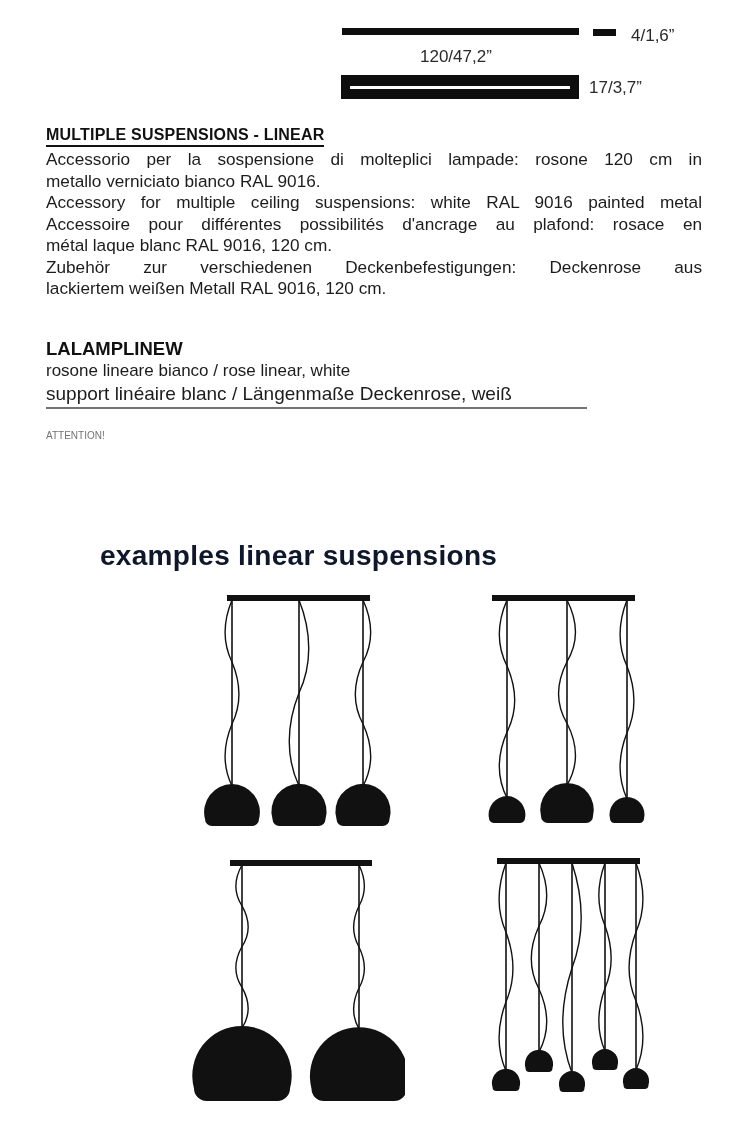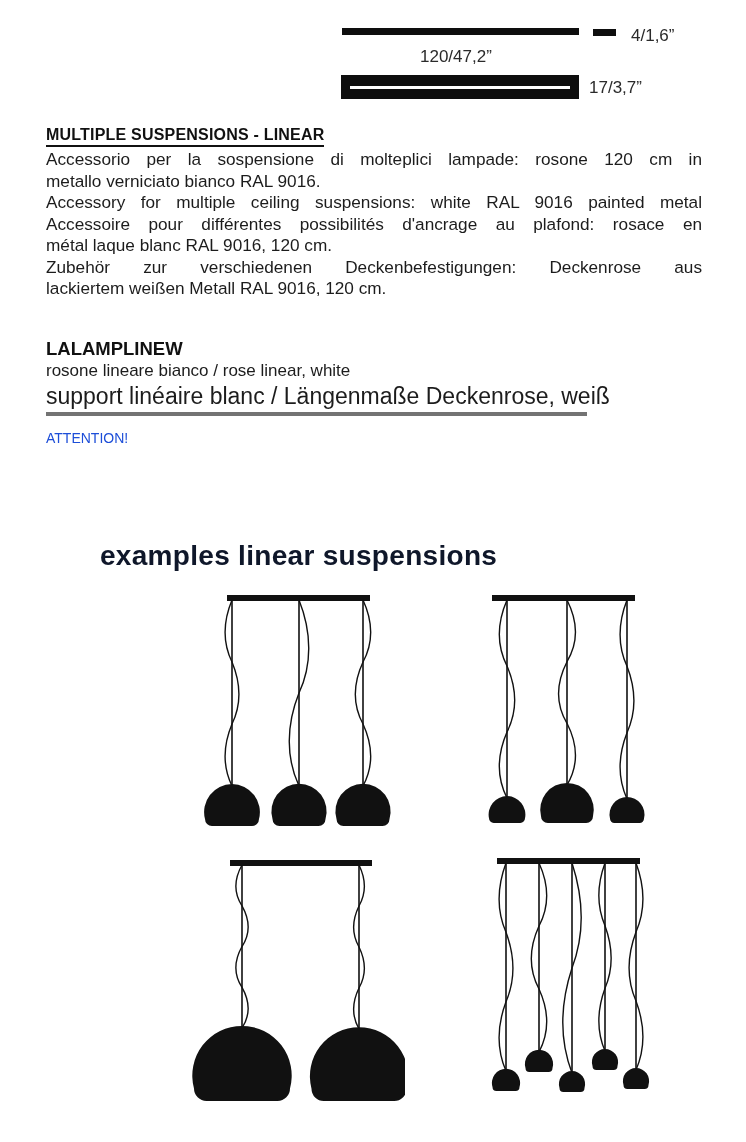--- a/index.html
+++ b/index.html
@@ -19,25 +19,25 @@
 
   
   .h1 { position:absolute; left:46px; top:126px; font-size:16px; font-weight:bold; color:#111;
         letter-spacing:.2px; border-bottom:2.5px solid #111; padding-bottom:1px; white-space:nowrap; }
   #description { position:absolute; left:46px; top:149px; width:656px; font-size:17.2px; line-height:21.5px; }
   .bline { white-space:normal; }
   .just { text-align:justify; text-align-last:justify; }
 
   .h2 { position:absolute; left:46px; top:338px; font-size:18.5px; font-weight:bold; color:#111; white-space:nowrap; }
   .subline1 { position:absolute; left:46px; top:361px; font-size:17px; white-space:nowrap; }
-  .subline2 { position:absolute; left:46px; top:383px; width:541px; font-size:23px; white-space:nowrap;
-              border-bottom:4px solid #737373; padding-bottom:2px; }
+  .subline2 { position:absolute; left:46px; top:383px; width:541px; font-size:19px; white-space:nowrap;
+              border-bottom:2px solid #737373; padding-bottom:2px; }
 
   #attention { position:absolute; left:46px; top:430px; }
-  .att-title { font-size:14px; color:#1d4ed8; margin-bottom:3px; }
+  .att-title { font-size:10px; color:#737373; margin-bottom:3px; }
   .aline { font-size:15px; line-height:16px; color:#222; white-space:nowrap; }
 
   .h3 { position:absolute; left:100px; top:540px; font-size:28px; font-weight:bold; color:#0f172a;
         letter-spacing:.3px; white-space:nowrap; }
 
   .fig { position:absolute; }
 </style>
 </head>
 <body>
 

